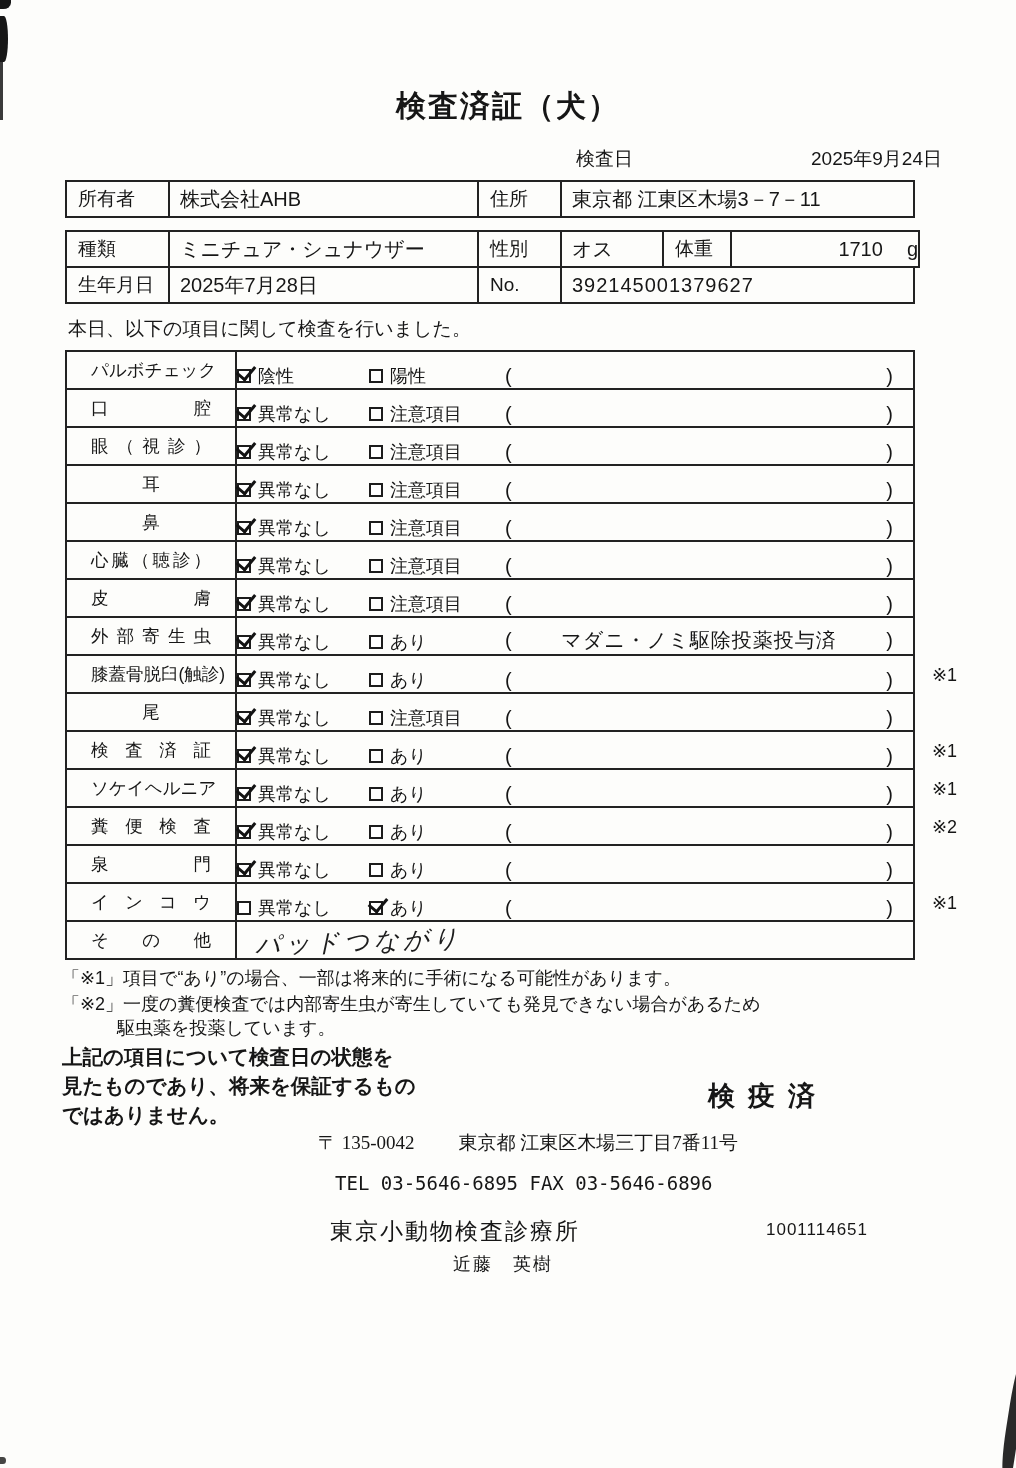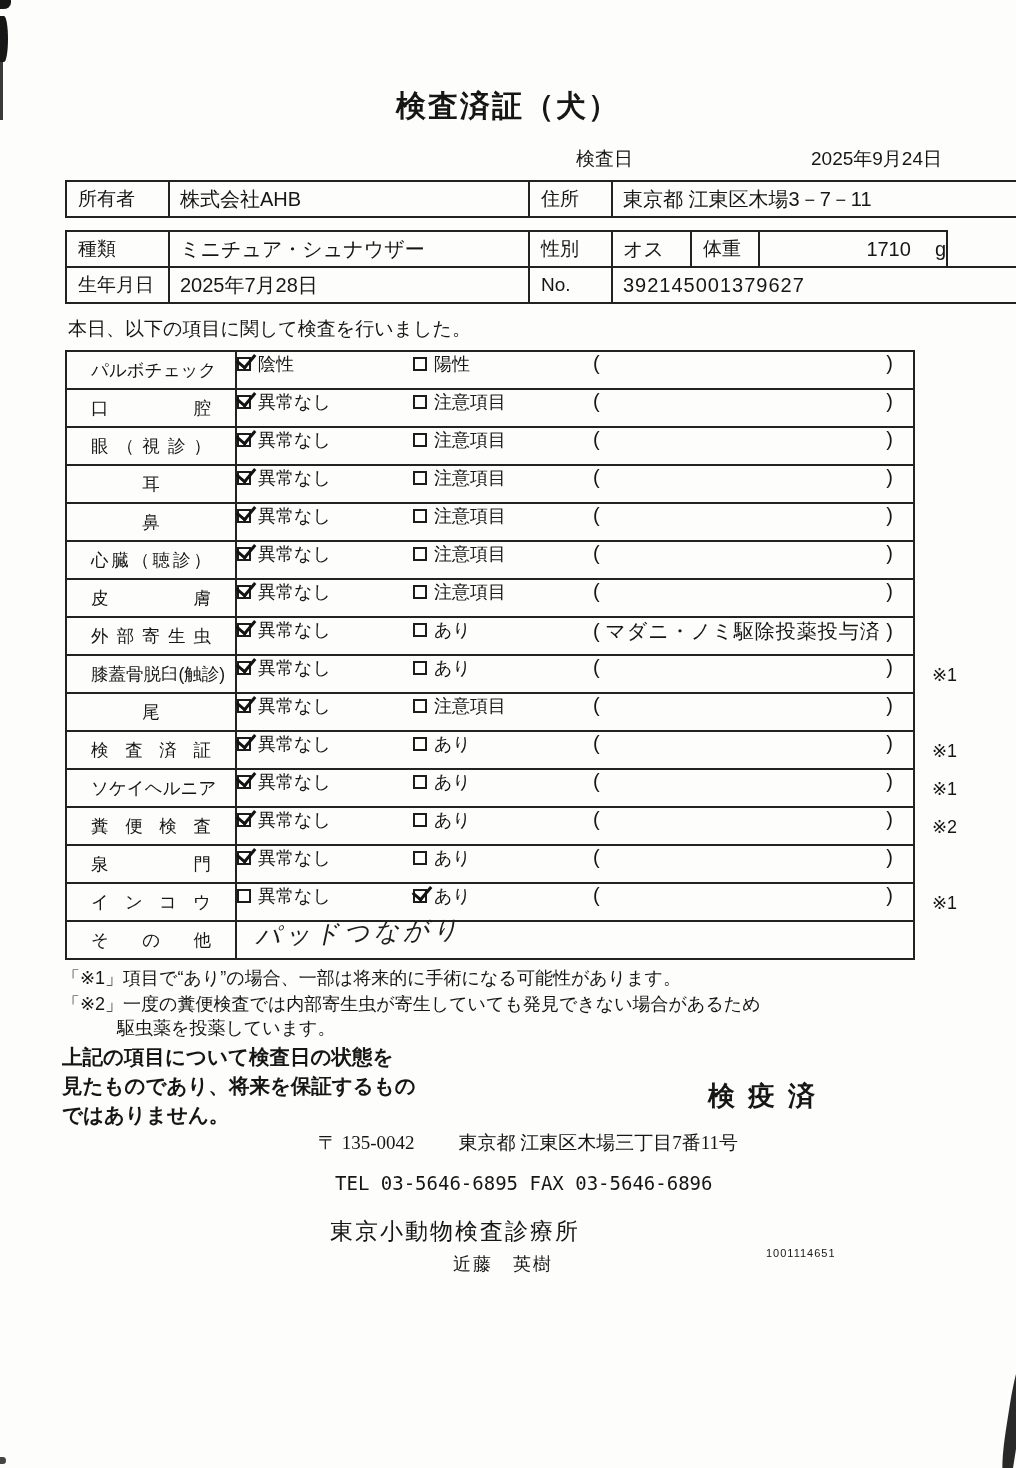--- a/index.html
+++ b/index.html
@@ -23,41 +23,41 @@
   .info2{top:230px;}
   .row{display:flex;}
   .row + .row{margin-top:-2px;}
   .cell{
     border:2px solid #222;box-sizing:border-box;height:38px;
     display:flex;align-items:center;background:transparent;
   }
   .cell + .cell{margin-left:-2px;}
   .cell.label{font-size:19px;padding-left:11px;}
   .cell.value{font-size:20px;padding-left:10px;}
-  .w105{width:105px}.w335{width:362px}.w85{width:85px}.w355{width:408px}
-  .w95{width:81px}.w70{width:70px}.w190{width:190px}
+  .w105{width:105px}.w335{width:311px}.w85{width:85px}.w355{width:355px}
+  .w95{width:104px}.w70{width:70px}.w190{width:190px}
   .breed{font-size:17px;}
   .weight{justify-content:flex-end;gap:24px;}
   .no-value{font-size:21px;letter-spacing:1px;}
   
   .intro{position:absolute;top:316px;left:68px;font-size:19px;}
   
   .checklist{position:absolute;top:350px;left:65px;width:850px;}
   .cl-row{
     display:flex;height:40px;border:2px solid #222;box-sizing:border-box;
     position:relative;align-items:stretch;
   }
   .cl-row + .cl-row{margin-top:-2px;}
   .cl-label{
     width:170px;flex:0 0 170px;box-sizing:border-box;border-right:2px solid #222;
     padding:0 24px;font-size:17.5px;line-height:36px;
     text-align:justify;text-align-last:justify;overflow:hidden;white-space:nowrap;
   }
   .cl-label.center{text-align:center;text-align-last:center;}
-  .cl-content{flex:1;display:flex;align-items:flex-start;padding-left:0;box-sizing:border-box;gap:44px;}
+  .cl-content{flex:1;display:flex;align-items:flex-end;padding-left:0;box-sizing:border-box;}
   .opt{display:flex;align-items:center;gap:7px;font-size:18px;}
   .opt1{width:132px;flex:0 0 132px;}
   .opt2{width:136px;flex:0 0 136px;}
   .paren{
     flex:1;display:flex;justify-content:space-between;align-items:center;
     font-size:20px;padding-right:20px;
   }
   .paren-text{font-size:20px;letter-spacing:1px;}
   .cb{
     position:relative;width:14px;height:14px;border:2px solid #1c1c1c;
@@ -91,21 +91,21 @@
   .addr{
     position:absolute;top:1130px;left:318px;display:flex;gap:44px;font-size:19px;
     font-family:Liberation Serif, serif;
   }
   .tel{
     position:absolute;top:1172px;left:335px;font-size:19px;
     font-family:"DejaVu Sans Mono","Liberation Mono",monospace;
   }
   .clinic{position:absolute;top:1216px;left:330px;font-size:23px;letter-spacing:2px;}
   .vet{position:absolute;top:1252px;left:453px;font-size:18px;letter-spacing:2px;}
-  .serial{position:absolute;top:1247px;left:766px;font-size:11px;letter-spacing:1px;}
+  .serial{position:absolute;top:1220px;left:766px;font-size:17px;letter-spacing:1px;}
   
   .art{position:absolute;background:#171717;}
   .art-tl-corner{left:0;top:0;width:11px;height:9px;border-radius:0 0 70% 0;}
   .art-tl-blob{left:0;top:16px;width:8px;height:46px;border-radius:0 60% 60% 0;}
   .art-left-line{left:0;top:60px;width:3px;height:60px;opacity:.85;}
   .art-bl{left:0;bottom:4px;width:6px;height:7px;opacity:.8;border-radius:0 50% 50% 0;}
   .art-br{
     right:-5px;bottom:-8px;width:13px;height:118px;transform:rotate(9deg);
     border-radius:40% 0 0 40%;opacity:.92;
   }

